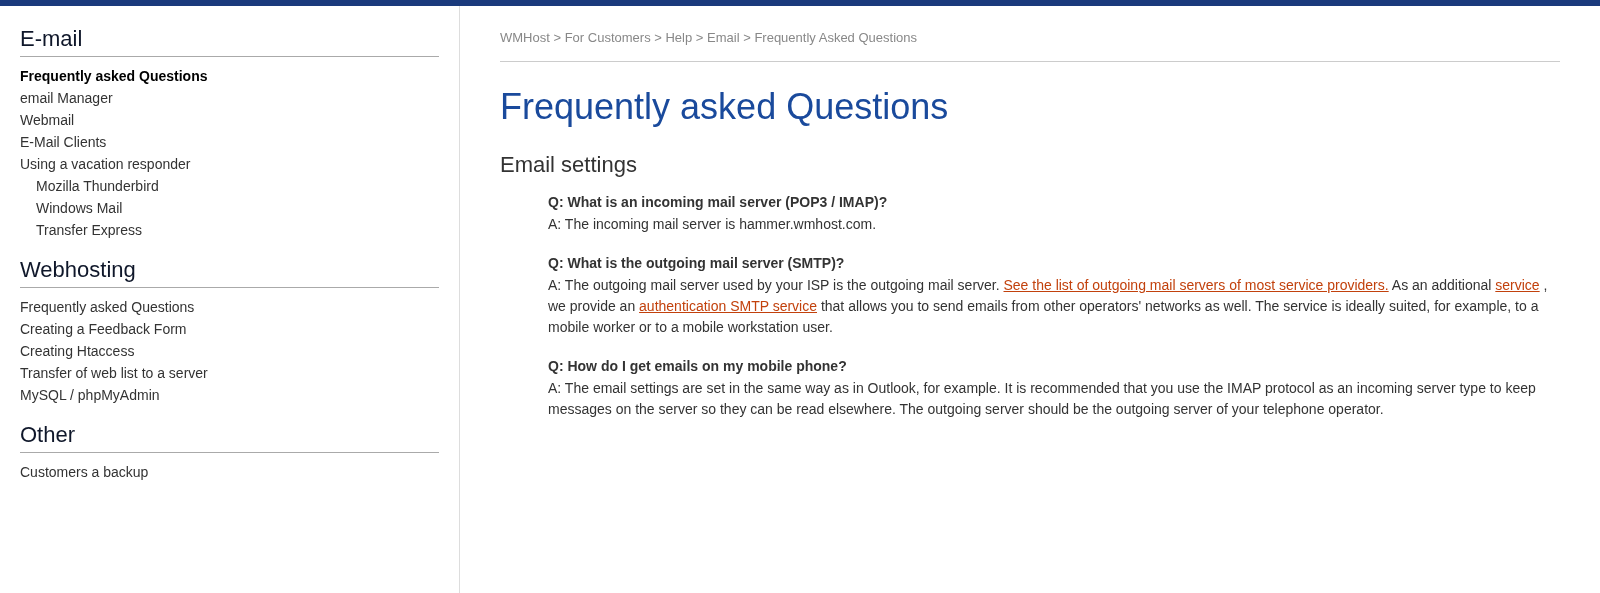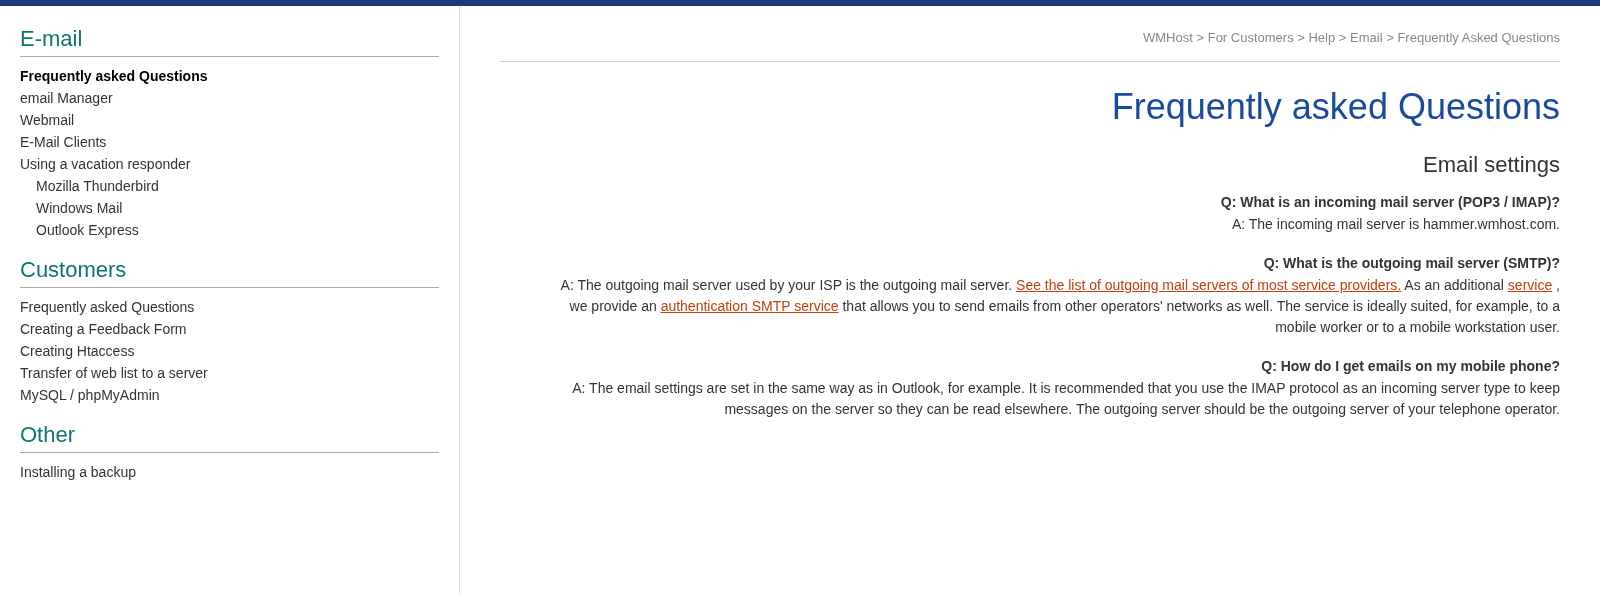--- a/index.html
+++ b/index.html
@@ -9,21 +9,21 @@
     #sidebar {
       width: 460px;
       min-width: 460px;
       padding: 20px 20px 20px 20px;
       background: #fff;
       border-right: 1px solid #ddd;
       overflow-y: auto;
     }
 
     .sidebar-section-title {
-      color: #0f766e;
+      color: #0f172a;
       font-size: 22px;
       font-weight: normal;
       margin-bottom: 4px;
     }
 
     .sidebar-divider {
       border: none;
       border-top: 1px solid #aaa;
       margin-bottom: 8px;
     }
@@ -61,21 +61,20 @@
       background: #f5f5f5;
       overflow-y: auto;
       padding: 0;
     }
 
     #content-area {
       background: #fff;
       margin: 0;
       padding: 24px 40px 40px 40px;
       min-height: 100%;
-      text-align: right;
     }
 
     .breadcrumb {
       color: #888;
       font-size: 13px;
       margin-bottom: 24px;
       border-bottom: 1px solid #ccc;
       padding-bottom: 16px;
     }
     .breadcrumb a {
@@ -129,37 +128,37 @@
   <div class="sidebar-section">
     <div class="sidebar-section-title">E-mail</div>
     <hr class="sidebar-divider">
     <a class="sidebar-item active">Frequently asked Questions</a>
     <a class="sidebar-item">email Manager</a>
     <a class="sidebar-item">Webmail</a>
     <a class="sidebar-item">E-Mail Clients</a>
     <a class="sidebar-item">Using a vacation responder</a>
     <a class="sidebar-item indented">Mozilla Thunderbird</a>
     <a class="sidebar-item indented">Windows Mail</a>
-    <a class="sidebar-item indented">Outlook Express</a>
+    <a class="sidebar-item indented">Transfer Express</a>
   </div>
 
   <div class="sidebar-section">
-    <div class="sidebar-section-title">Customers</div>
+    <div class="sidebar-section-title">Webhosting</div>
     <hr class="sidebar-divider">
     <a class="sidebar-item">Frequently asked Questions</a>
     <a class="sidebar-item">Creating a Feedback Form</a>
     <a class="sidebar-item">Creating Htaccess</a>
     <a class="sidebar-item">Transfer of web list to a server</a>
     <a class="sidebar-item">MySQL / phpMyAdmin</a>
   </div>
 
   <div class="sidebar-section">
     <div class="sidebar-section-title">Other</div>
     <hr class="sidebar-divider">
-    <a class="sidebar-item">Installing a backup</a>
+    <a class="sidebar-item">Customers a backup</a>
   </div>
 </div>
 
 <div id="main" style="margin-top:6px;">
   <div id="content-area">
 
     <div class="breadcrumb">
       <a>WMHost</a>
       &gt;
       <a>For Customers</a>

